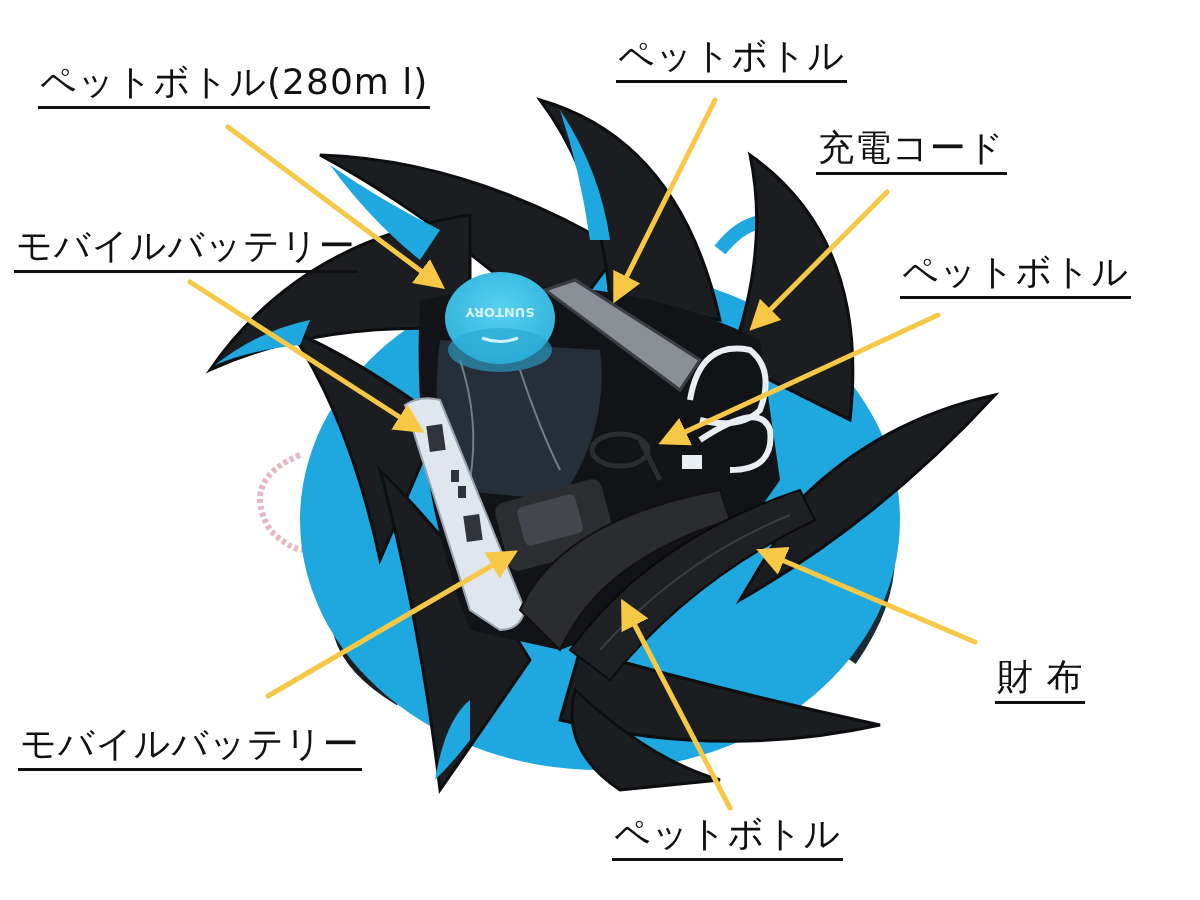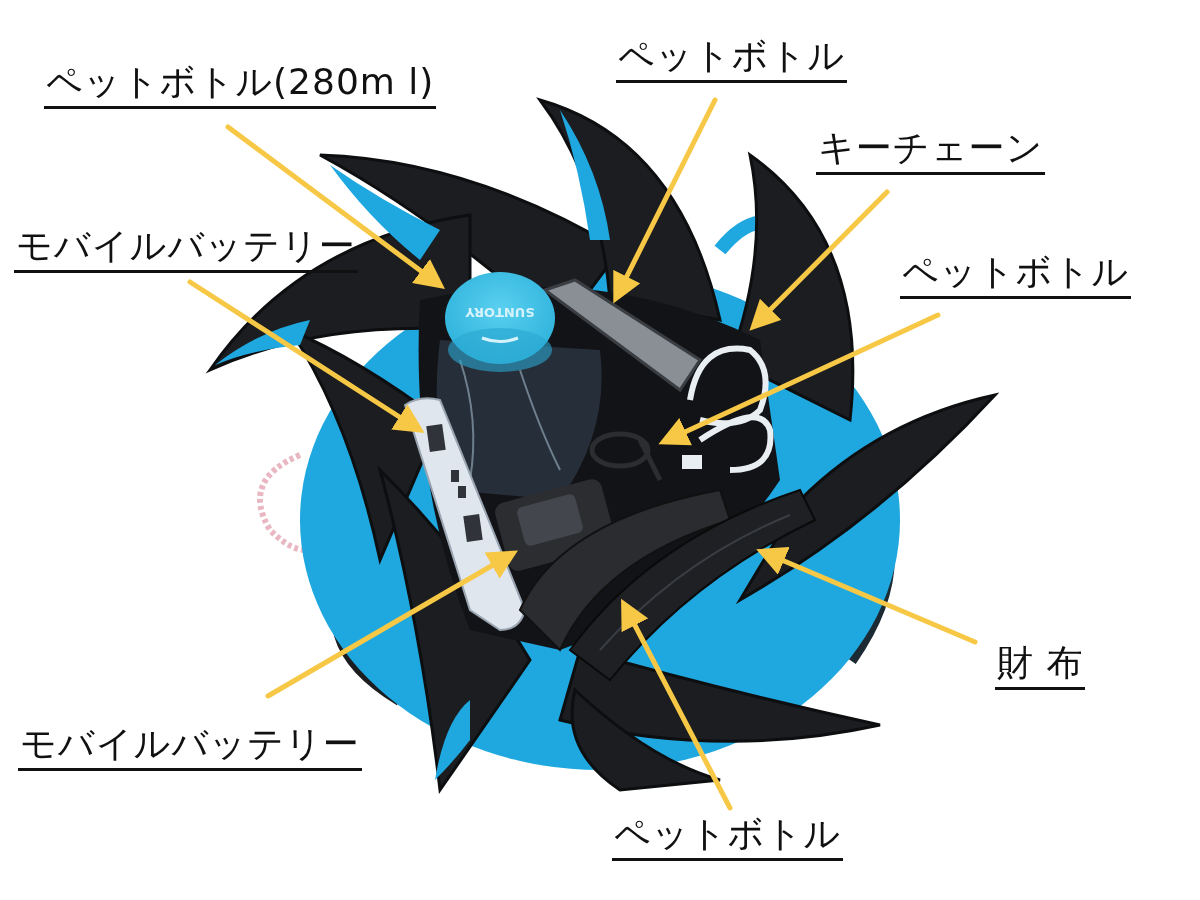--- a/index.html
+++ b/index.html
@@ -121,22 +121,22 @@
       <line x1="715" y1="100" x2="620" y2="290" marker-end="url(#arrowhead)"></line>
       <line x1="887" y1="192" x2="760" y2="320" marker-end="url(#arrowhead)"></line>
       <line x1="938" y1="315" x2="672" y2="438" marker-end="url(#arrowhead)"></line>
       <line x1="190" y1="282" x2="412" y2="425" marker-end="url(#arrowhead)"></line>
       <line x1="975" y1="642" x2="770" y2="555" marker-end="url(#arrowhead)"></line>
       <line x1="268" y1="696" x2="505" y2="558" marker-end="url(#arrowhead)"></line>
       <line x1="730" y1="808" x2="628" y2="612" marker-end="url(#arrowhead)"></line>
     </g>
   </svg>
 
-  <div class="label" style="left:44px; top:60px;">ペットボトル(280m l)</div>
+  <div class="label" style="left:38px; top:60px;">ペットボトル(280m l)</div>
   <div class="label" style="left:616px; top:34px;">ペットボトル</div>
-  <div class="label" style="left:816px; top:126px;">キーチェーン</div>
+  <div class="label" style="left:816px; top:126px;">充電コード</div>
   <div class="label" style="left:900px; top:250px;">ペットボトル</div>
   <div class="label" style="left:14px; top:224px;">モバイルバッテリー</div>
-  <div class="label" style="left:995px; top:641px;">財 布</div>
+  <div class="label" style="left:995px; top:655px;">財 布</div>
   <div class="label" style="left:18px; top:722px;">モバイルバッテリー</div>
   <div class="label" style="left:612px; top:812px;">ペットボトル</div>
 
 </div>
 
 </body></html>

